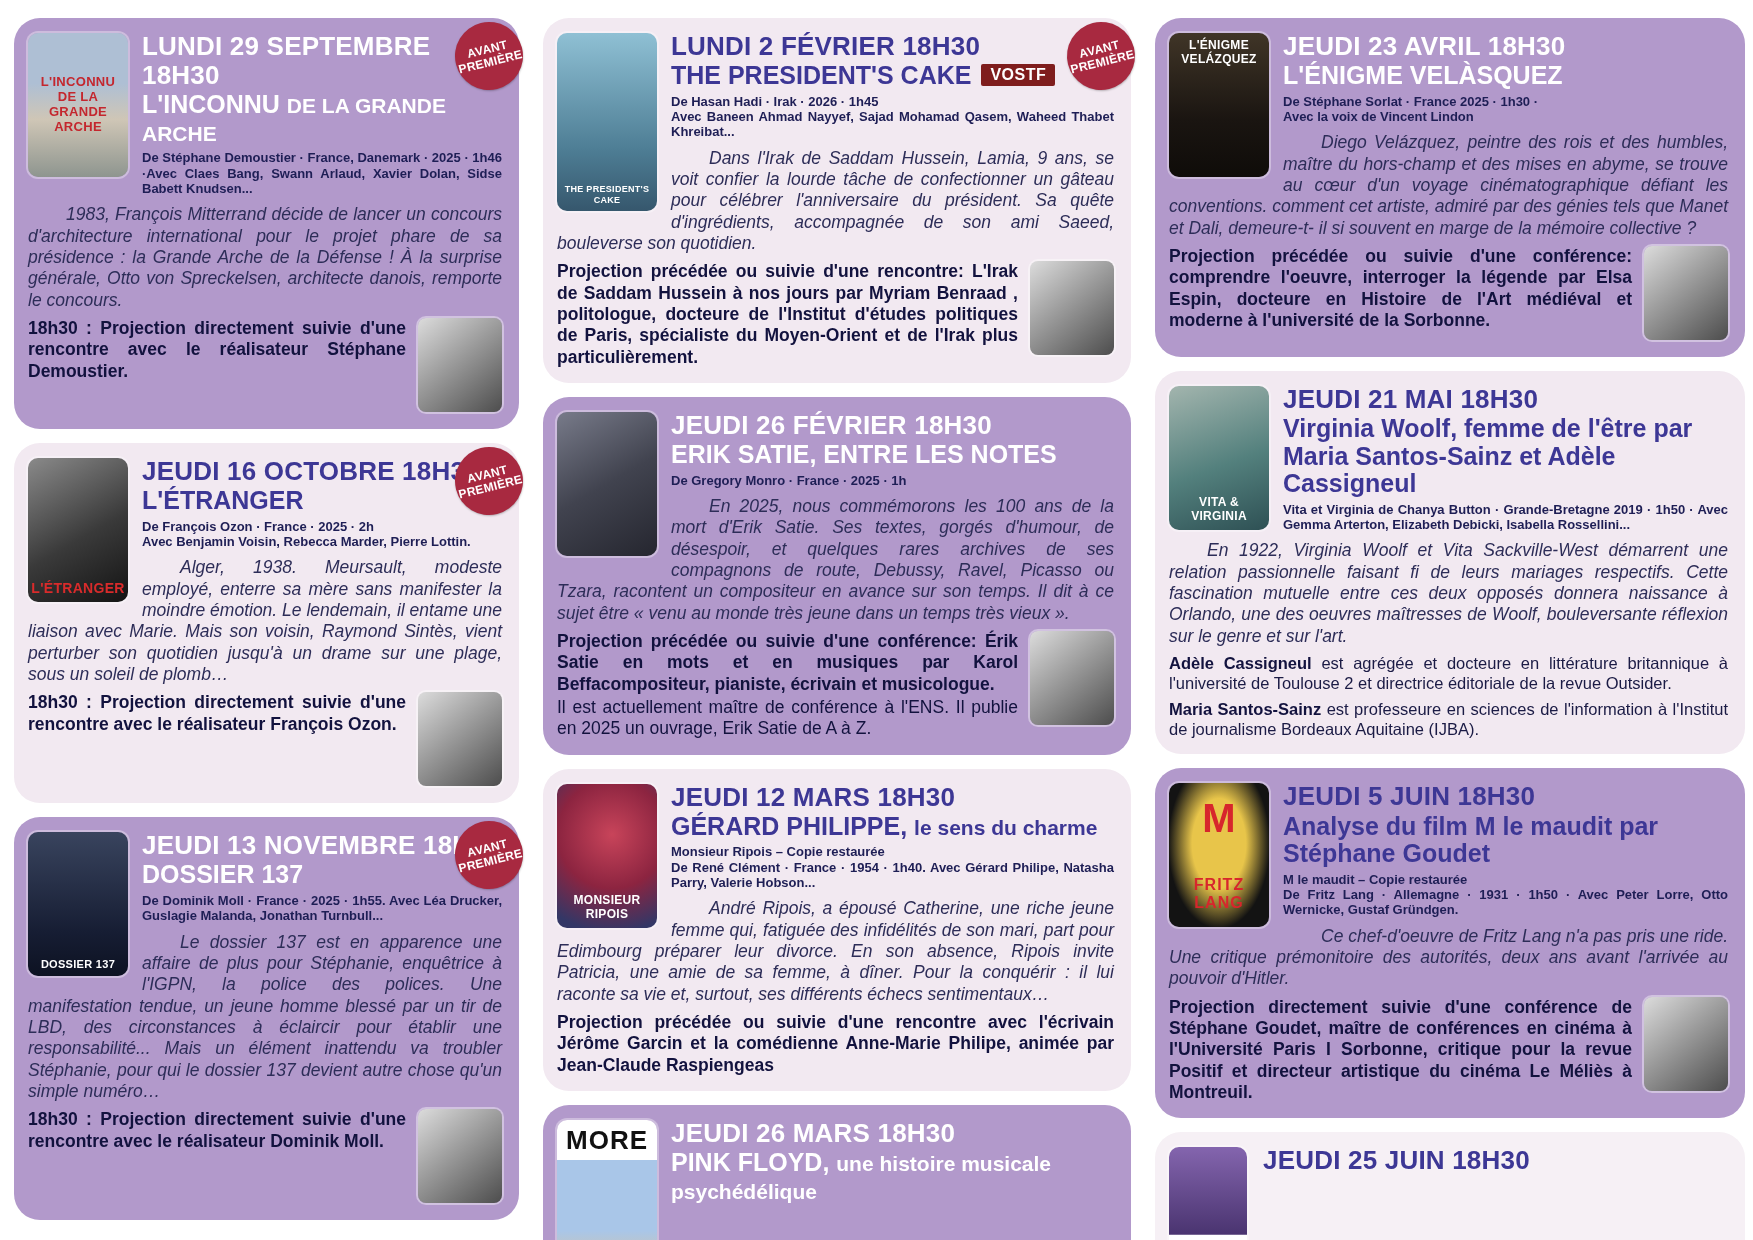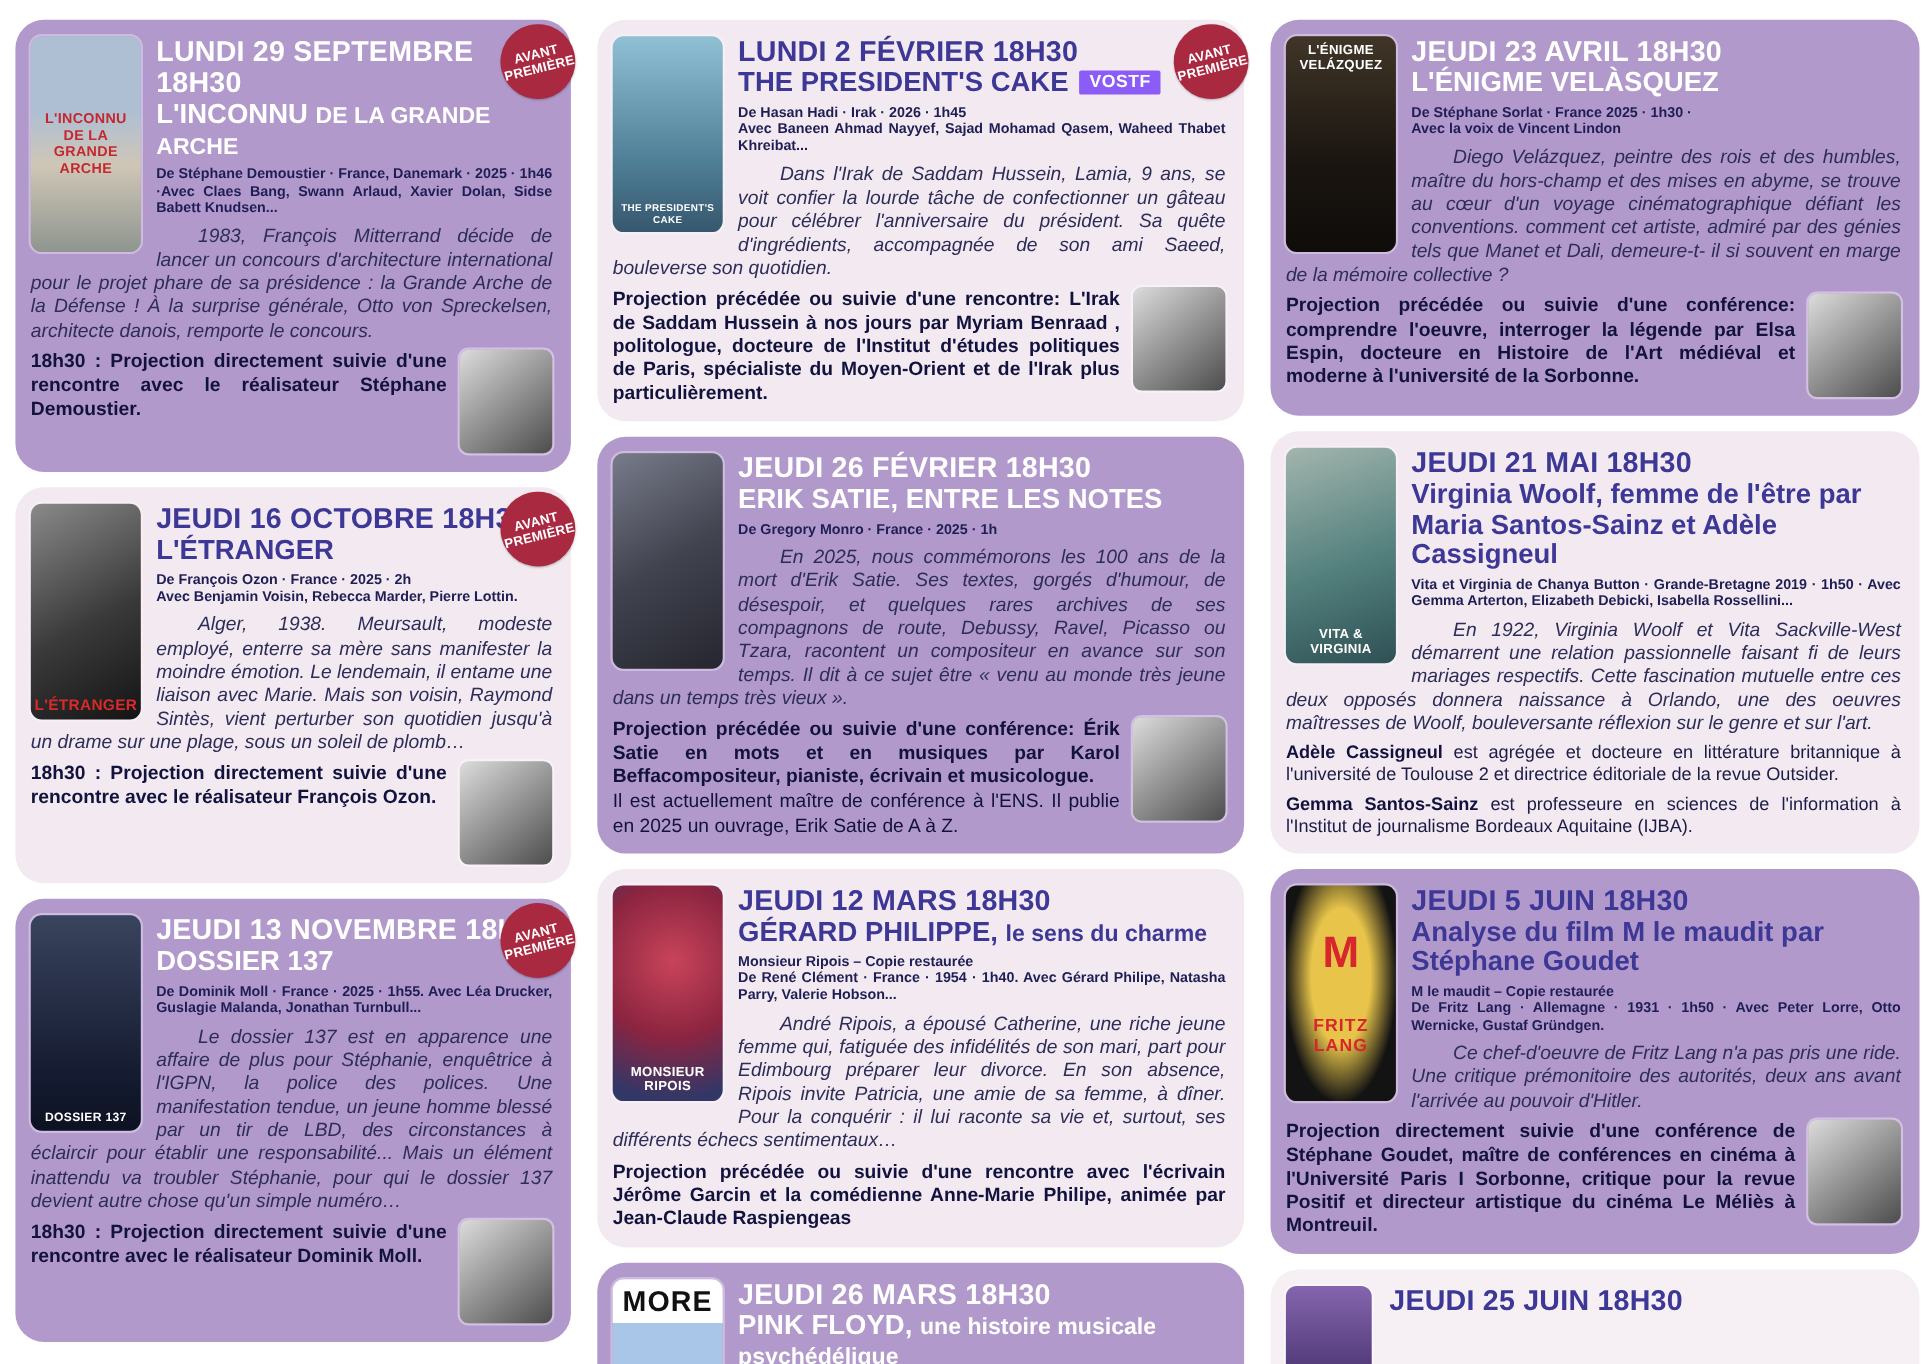--- a/index.html
+++ b/index.html
@@ -22,21 +22,21 @@
   .card.purple.head-dark .date,.card.purple.head-dark .title{color:#3d3795;}
 
   .credits{font-weight:700;font-size:13px;line-height:1.18;color:#1e1e55;text-align:justify;}
   .credits div{margin:0;}
   .synopsis{font-style:italic;font-size:17.5px;line-height:1.22;margin:8px 0 4px;text-align:justify;color:#2d2d58;text-indent:38px;}
   .projection{font-weight:700;font-size:17.5px;line-height:1.22;margin:7px 0 0;text-align:justify;color:#12123e;}
   .extra{font-size:17.5px;margin:2px 0 0;color:#12123e;line-height:1.22;text-align:justify;}
   .bio{font-size:16.5px;margin:6px 0 0;color:#1b1b45;line-height:1.22;text-align:justify;}
   .bio b{color:#12123e;}
 
-  .poster{float:left;width:100px;height:196px;border-radius:10px;margin:3px 14px 6px 0;display:flex;align-items:flex-end;justify-content:center;text-align:center;padding:6px;box-sizing:border-box;box-shadow:0 0 0 2px rgba(255,255,255,.35);}
+  .poster{float:left;width:100px;height:144px;border-radius:10px;margin:3px 14px 6px 0;display:flex;align-items:flex-end;justify-content:center;text-align:center;padding:6px;box-sizing:border-box;box-shadow:0 0 0 2px rgba(255,255,255,.35);}
   .plabel{font-weight:800;font-size:11px;color:#fff;line-height:1.15;letter-spacing:.3px;}
   .p1{background:linear-gradient(#aebfd4 0 35%,#cfc6b6 60%,#8e958f);}
   .p1 .plabel{color:#c4272e;align-self:center;font-size:13px;}
   .p2{background:linear-gradient(150deg,#8a8a8a,#3a3a3a 55%,#141414);}
   .p2 .plabel{color:#d92b2b;font-size:14px;}
   .p3{background:linear-gradient(#39445e,#161d33 70%,#0d1222);}
   .p5{background:linear-gradient(#8fc0d4,#4e7e95 65%,#36576d);height:178px;}
   .p5 .plabel{font-size:9px;}
   .p6{background:linear-gradient(150deg,#787b8a,#41434f 50%,#25262f);}
   .p7{background:radial-gradient(circle at 55% 35%,#c8445a,#8c2440 50%,#333766 90%);}
@@ -48,21 +48,21 @@
   .p10{background:linear-gradient(160deg,#a3b5ae,#53807d 55%,#2e5054);}
   .p10 .plabel{font-size:12px;}
   .p11{background:radial-gradient(ellipse at 50% 42%,#e8c54a 0 38%,#131313 72%);flex-direction:column;align-items:center;justify-content:center;}
   .p11 .plabel{color:#d7262c;font-size:40px;line-height:1;}
   .p11 .psub{color:#d7262c;font-weight:800;font-size:16px;margin-top:38px;letter-spacing:1px;}
   .p12{background:linear-gradient(#8465ae,#4a3470 78%,#ffffff 78.5%);width:78px;height:112px;margin-right:16px;}
 
   .portrait{float:right;width:84px;height:94px;border-radius:8px;margin:3px 0 2px 12px;background:linear-gradient(140deg,#dcdcdc 0%,#9b9b9b 45%,#4d4d4d 100%);box-shadow:0 0 0 2px rgba(255,255,255,.4);}
 
   .badge{position:absolute;top:4px;right:-4px;width:68px;height:68px;border-radius:50%;background:#a82940;color:#fff;display:flex;flex-direction:column;align-items:center;justify-content:center;transform:rotate(-14deg);font-weight:800;font-size:12px;line-height:1.1;letter-spacing:.3px;z-index:2;text-align:center;box-shadow:0 1px 2px rgba(0,0,0,.25);}
-  .vostf{display:inline-block;background:#8b5cf6;color:#fff;font-weight:800;font-size:16px;padding:2px 9px;border-radius:2px;margin-left:10px;vertical-align:4px;letter-spacing:.5px;}
+  .vostf{display:inline-block;background:#7f1d1d;color:#fff;font-weight:800;font-size:16px;padding:2px 9px;border-radius:2px;margin-left:10px;vertical-align:4px;letter-spacing:.5px;}
 </style>
 </head>
 <body>
 
 <div class="page">
 
   <div class="col col1">
 
     <article class="card purple">
       <div class="badge">
@@ -203,21 +203,21 @@
       <div class="poster p10">
           <span class="plabel">VITA &amp; VIRGINIA</span>
         </div>
       <h2 class="date">JEUDI 21 MAI 18H30</h2>
       <h3 class="title">Virginia Woolf, femme de l'être par Maria Santos-Sainz et Adèle Cassigneul</h3>
       <div class="credits">
         <div>Vita et Virginia de Chanya Button · Grande-Bretagne 2019 · 1h50 · Avec Gemma Arterton, Elizabeth Debicki, Isabella Rossellini...</div>
       </div>
       <p class="synopsis">En 1922, Virginia Woolf et Vita Sackville-West démarrent une relation passionnelle faisant fi de leurs mariages respectifs. Cette fascination mutuelle entre ces deux opposés donnera naissance à Orlando, une des oeuvres maîtresses de Woolf, bouleversante réflexion sur le genre et sur l'art.</p>
       <p class="bio"><b>Adèle Cassigneul</b><span> est agrégée et docteure en littérature britannique à l'université de Toulouse 2 et directrice éditoriale de la revue Outsider.</span></p>
-      <p class="bio"><b>Gemma Santos-Sainz</b><span> est professeure en sciences de l'information à l'Institut de journalisme Bordeaux Aquitaine (IJBA).</span></p>
+      <p class="bio"><b>Maria Santos-Sainz</b><span> est professeure en sciences de l'information à l'Institut de journalisme Bordeaux Aquitaine (IJBA).</span></p>
     </article>
 
     <article class="card purple head-dark">
       <div class="poster p11">
         <span class="plabel">M</span>
         <span class="psub">FRITZ LANG</span>
       </div>
       <h2 class="date">JEUDI 5 JUIN 18H30</h2>
       <h3 class="title">Analyse du film M le maudit par Stéphane Goudet</h3>
       <div class="credits">

